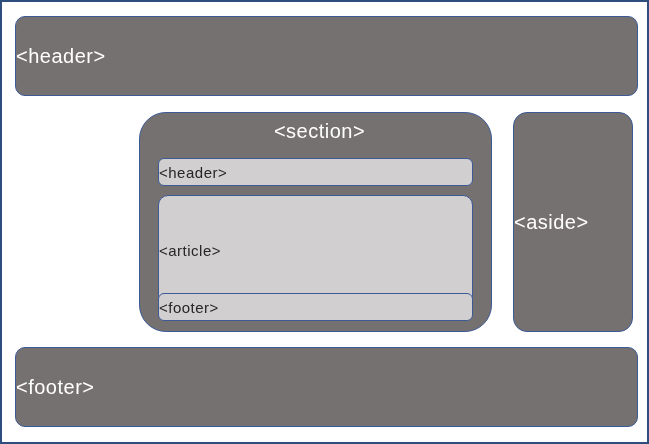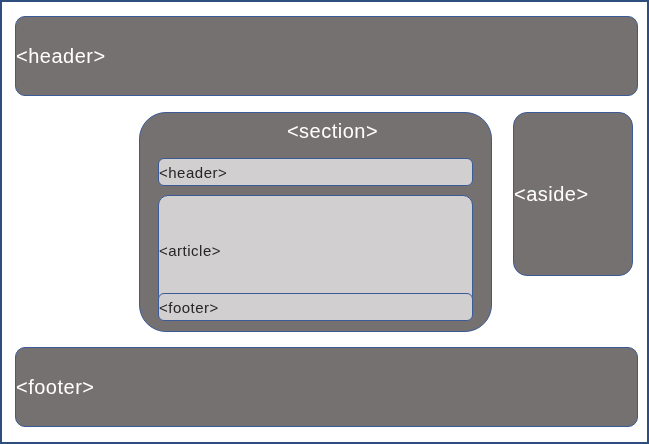--- a/index.html
+++ b/index.html
@@ -42,25 +42,25 @@
     color: var(--dark-label);
     font-size: 15px;
   }
   .header-box  { left: 13px; top: 14px;  width: 623px; height: 80px;  border-radius: 10px; }
   .nav-box     { left: 13px; top: 110px; width: 104px; height: 220px; border-radius: 13px; }
   .section-box {
     left: 137px; top: 110px; width: 353px; height: 220px;
     border-radius: 27px;
     display: block;
   }
-  .aside-box   { left: 511px; top: 110px; width: 120px; height: 164px; border-radius: 14px; }
+  .aside-box   { left: 511px; top: 110px; width: 120px; height: 220px; border-radius: 14px; }
   .footer-box  { left: 13px; top: 345px; width: 623px; height: 80px;  border-radius: 10px; }
   .section-title {
     position: absolute;
-    left: 17px; top: 0; width: 100%; height: 36px;
+    left: 4px; top: 0; width: 100%; height: 36px;
     display: flex; align-items: center; justify-content: center;
     color: var(--light-label);
     font-size: 20px;
     letter-spacing: 0.5px;
   }
   
   .section-header-box { left: 18px; top: 45px;  width: 315px; height: 28px; border-radius: 6px; }
   .article-box        { left: 18px; top: 82px;  width: 315px; height: 110px; border-radius: 10px; }
   .section-footer-box { left: 18px; top: 180px; width: 315px; height: 28px; border-radius: 6px; }
 </style>

